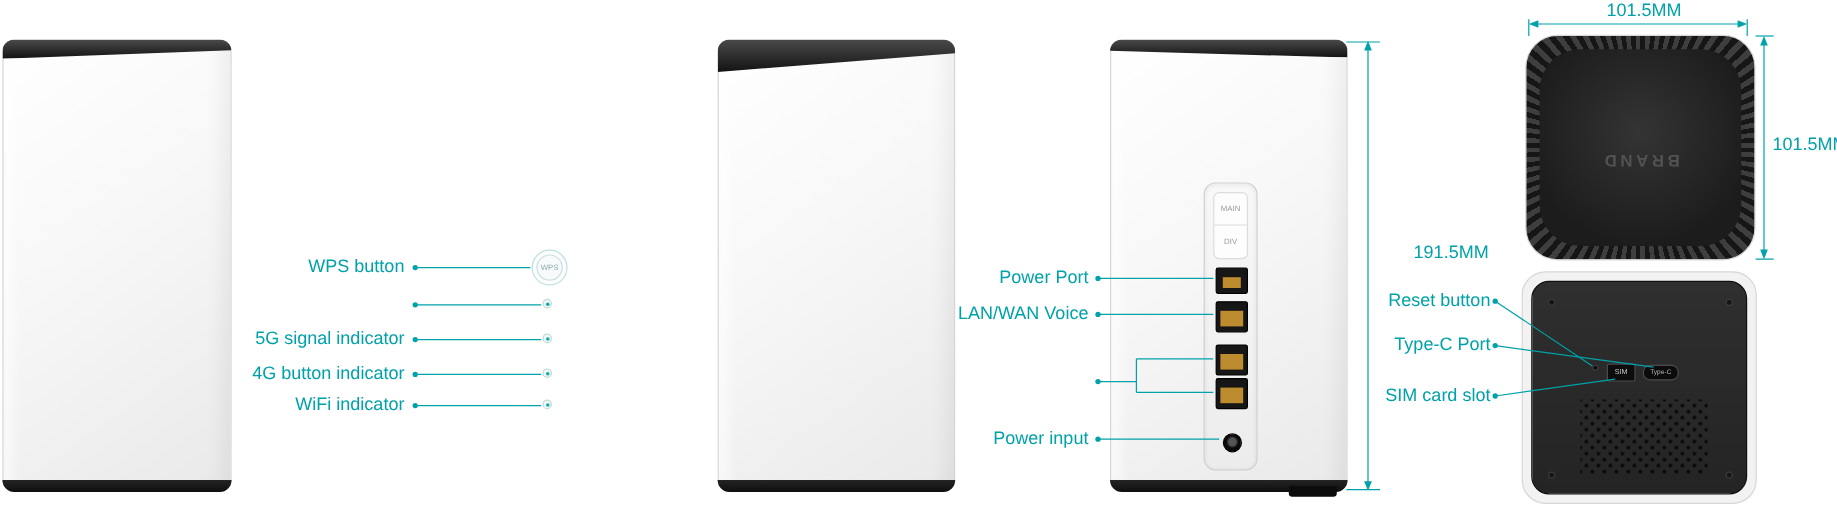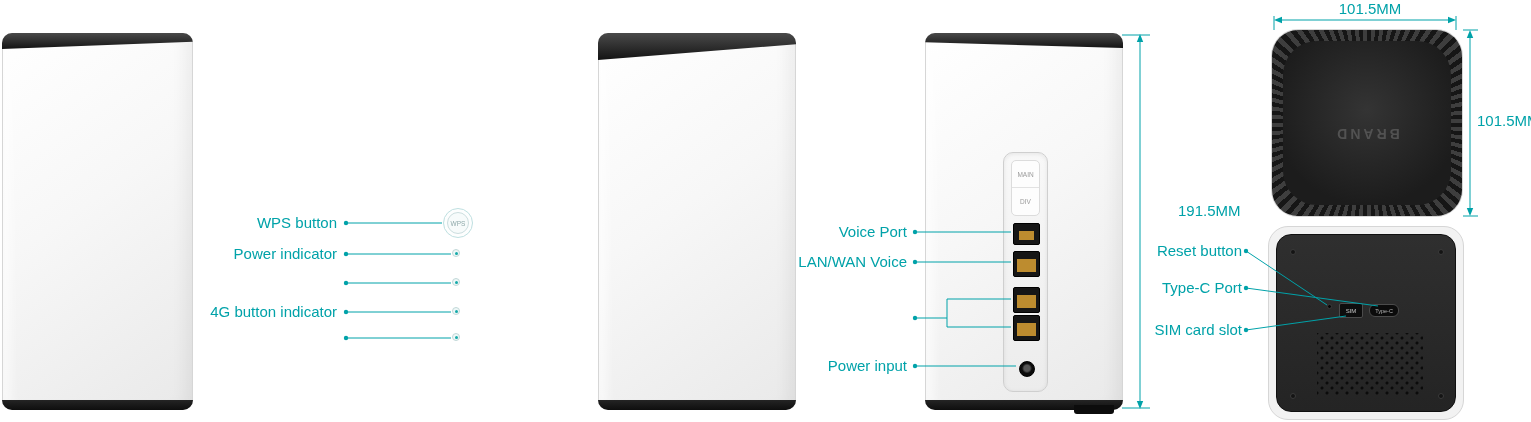--- a/index.html
+++ b/index.html
@@ -165,24 +165,25 @@
     <div class="screw sc2"></div>
     <div class="screw sc3"></div>
     <div class="screw sc4"></div>
     <div class="resethole"></div>
     <div class="simslot">SIM</div>
     <div class="typec">Type-C</div>
     <div class="speaker"></div>
   </div>
 
   <div class="lbl r fl" style="top:213px">WPS button</div>
-  <div class="lbl r fl" style="top:244px">Power indicator</div>
+  <div class="lbl r fl" style="top:273px">5G signal indicator</div>
   <div class="lbl r fl" style="top:302px">4G button indicator</div>
-
-  <div class="lbl r rl" style="top:222px">Voice Port</div>
+  <div class="lbl r fl" style="top:328px">WiFi indicator</div>
+
+  <div class="lbl r rl" style="top:222px">Power Port</div>
   <div class="lbl r rl" style="top:252px">LAN/WAN Voice</div>
   <div class="lbl r bl" style="top:241px">Reset button</div>
 
   <div class="lbl r rl" style="top:356px">Power input</div>
   <div class="lbl r bl" style="top:320px">SIM card slot</div>
   <div class="lbl r bl" style="top:278px">Type-C Port</div>
 
   <div class="dimtext" id="dim-h">191.5MM</div>
   <div class="dimtext" id="dim-w">101.5MM</div>
   <div class="dimtext" id="dim-d">101.5MM</div>

